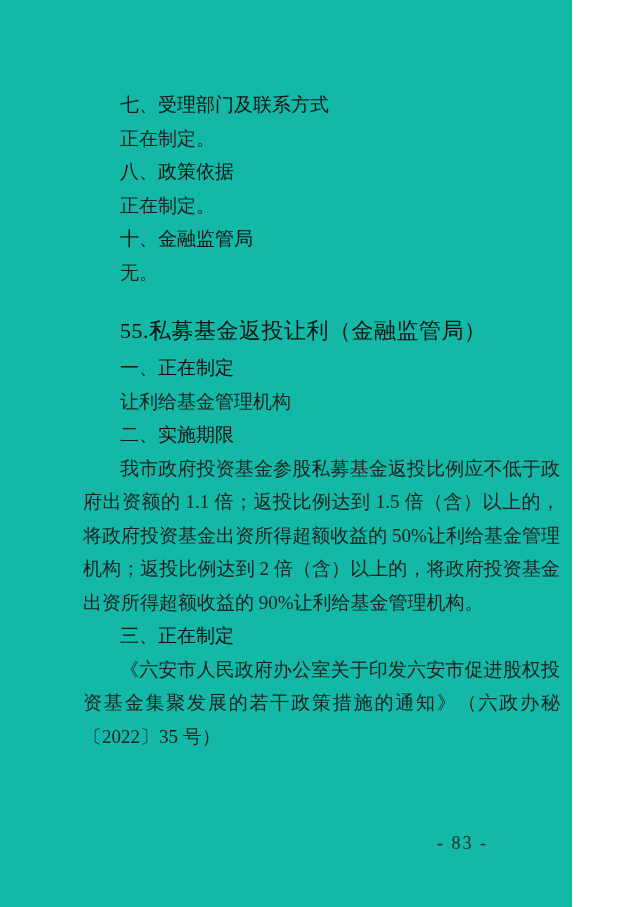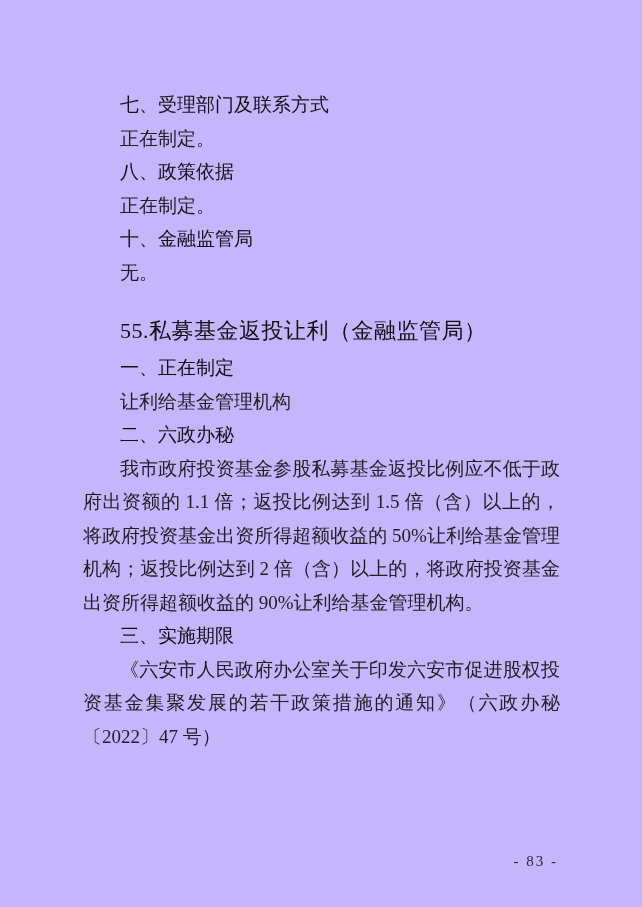--- a/index.html
+++ b/index.html
@@ -2,23 +2,23 @@
 <html><head>
 <meta charset="utf-8">
 <style>
   html, body {
     margin: 0;
     padding: 0;
     background: #ffffff;
   }
   .page {
     position: relative;
-    width: 642px;
+    width: 572px;
     height: 907px;
-    background: #c4b5fd;
+    background: #14b8a6;
     overflow: hidden;
     font-family: "Liberation Serif", "DejaVu Serif", serif;
     color: #1c1c1c;
   }
   .content {
     position: absolute;
     left: 83px;
     top: 88px;
     width: 477px;
   }
@@ -45,40 +45,39 @@
     color: #111111;
     letter-spacing: 0.5px;
   }
   .body-text {
     color: #1f1f1f;
   }
   .page-number {
     position: absolute;
     top: 833px;
     right: 84px;
-    font-size: 15px;
+    font-size: 18px;
     letter-spacing: 2px;
     color: #2a2a2a;
     font-family: "Liberation Serif", "DejaVu Serif", serif;
-    margin-top: 20px;
   }
 </style>
 </head>
 <body>
 
 <div class="page">
   <div class="content">
     <h3 class="sec-heading">七、受理部门及联系方式</h3>
     <p class="body-text">正在制定。</p>
     <h3 class="sec-heading">八、政策依据</h3>
     <p class="body-text">正在制定。</p>
     <h3 class="sec-heading">十、金融监管局</h3>
     <p class="body-text">无。</p>
     <h2 class="item-title">55.私募基金返投让利（金融监管局）</h2>
     <h3 class="sec-heading">一、正在制定</h3>
     <p class="body-text">让利给基金管理机构</p>
-    <h3 class="sec-heading">二、六政办秘</h3>
+    <h3 class="sec-heading">二、实施期限</h3>
     <p class="body-text">我市政府投资基金参股私募基金返投比例应不低于政府出资额的 1.1 倍；返投比例达到 1.5 倍（含）以上的，将政府投资基金出资所得超额收益的 50%让利给基金管理机构；返投比例达到 2 倍（含）以上的，将政府投资基金出资所得超额收益的 90%让利给基金管理机构。</p>
-    <h3 class="sec-heading">三、实施期限</h3>
-    <p class="body-text">《六安市人民政府办公室关于印发六安市促进股权投资基金集聚发展的若干政策措施的通知》（六政办秘〔2022〕47 号）</p>
+    <h3 class="sec-heading">三、正在制定</h3>
+    <p class="body-text">《六安市人民政府办公室关于印发六安市促进股权投资基金集聚发展的若干政策措施的通知》（六政办秘〔2022〕35 号）</p>
   </div>
   <div class="page-number">- 83 -</div>
 </div>
 
 </body></html>

